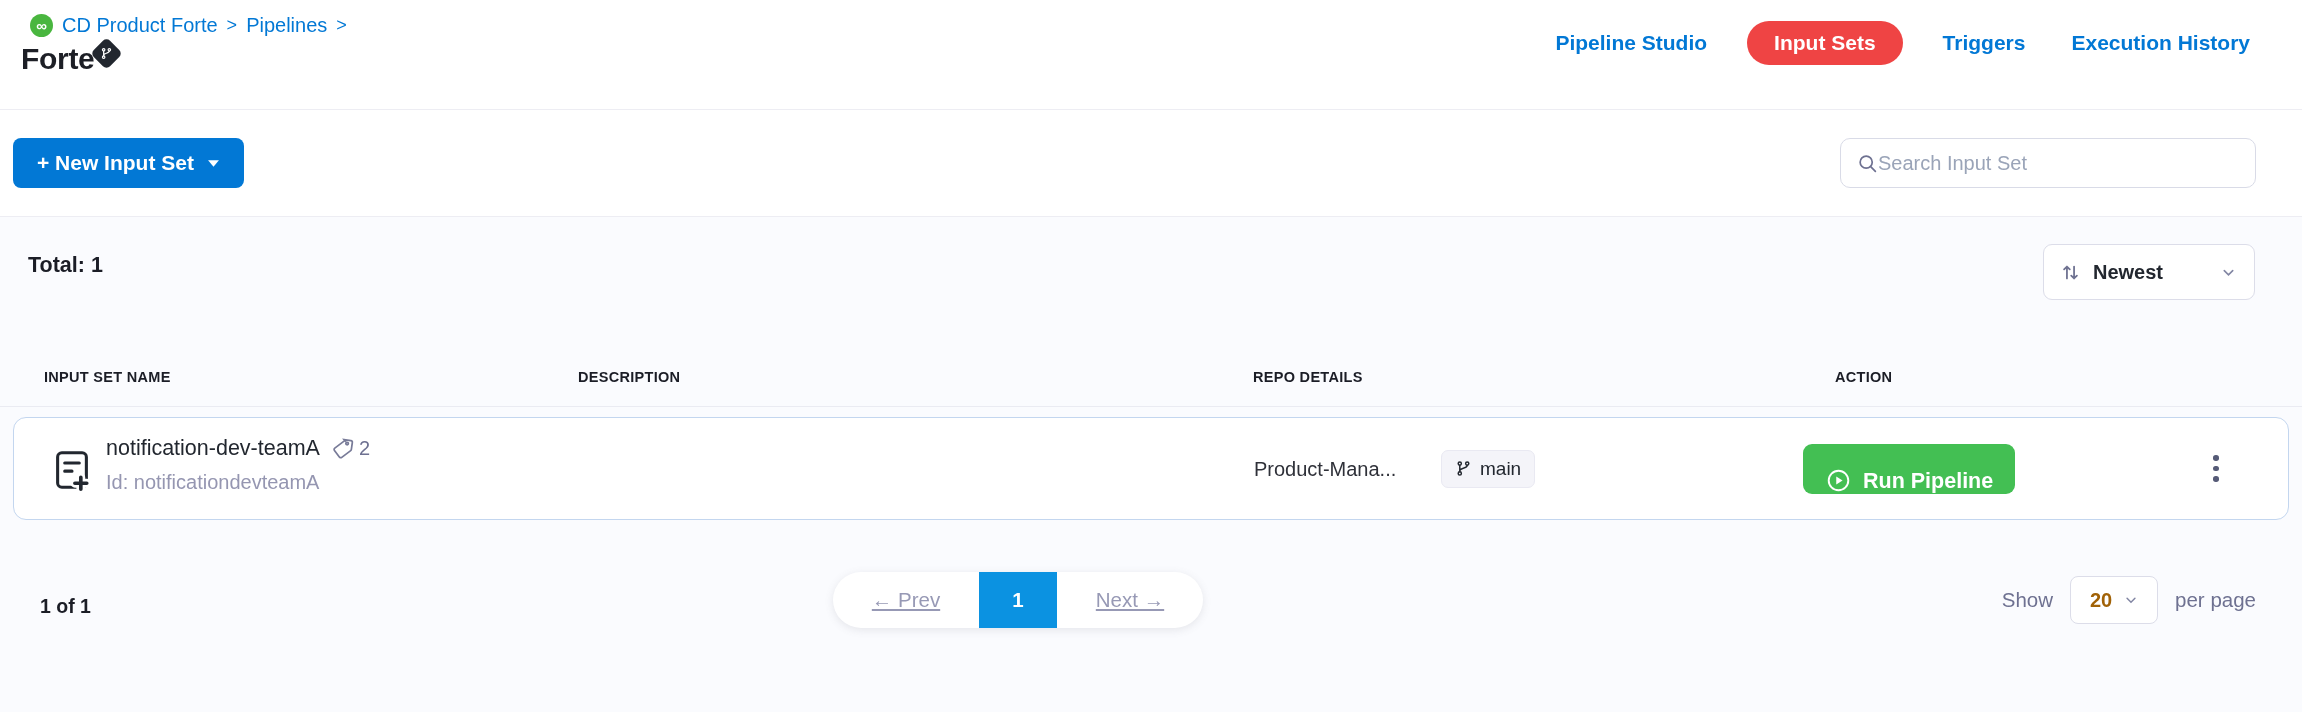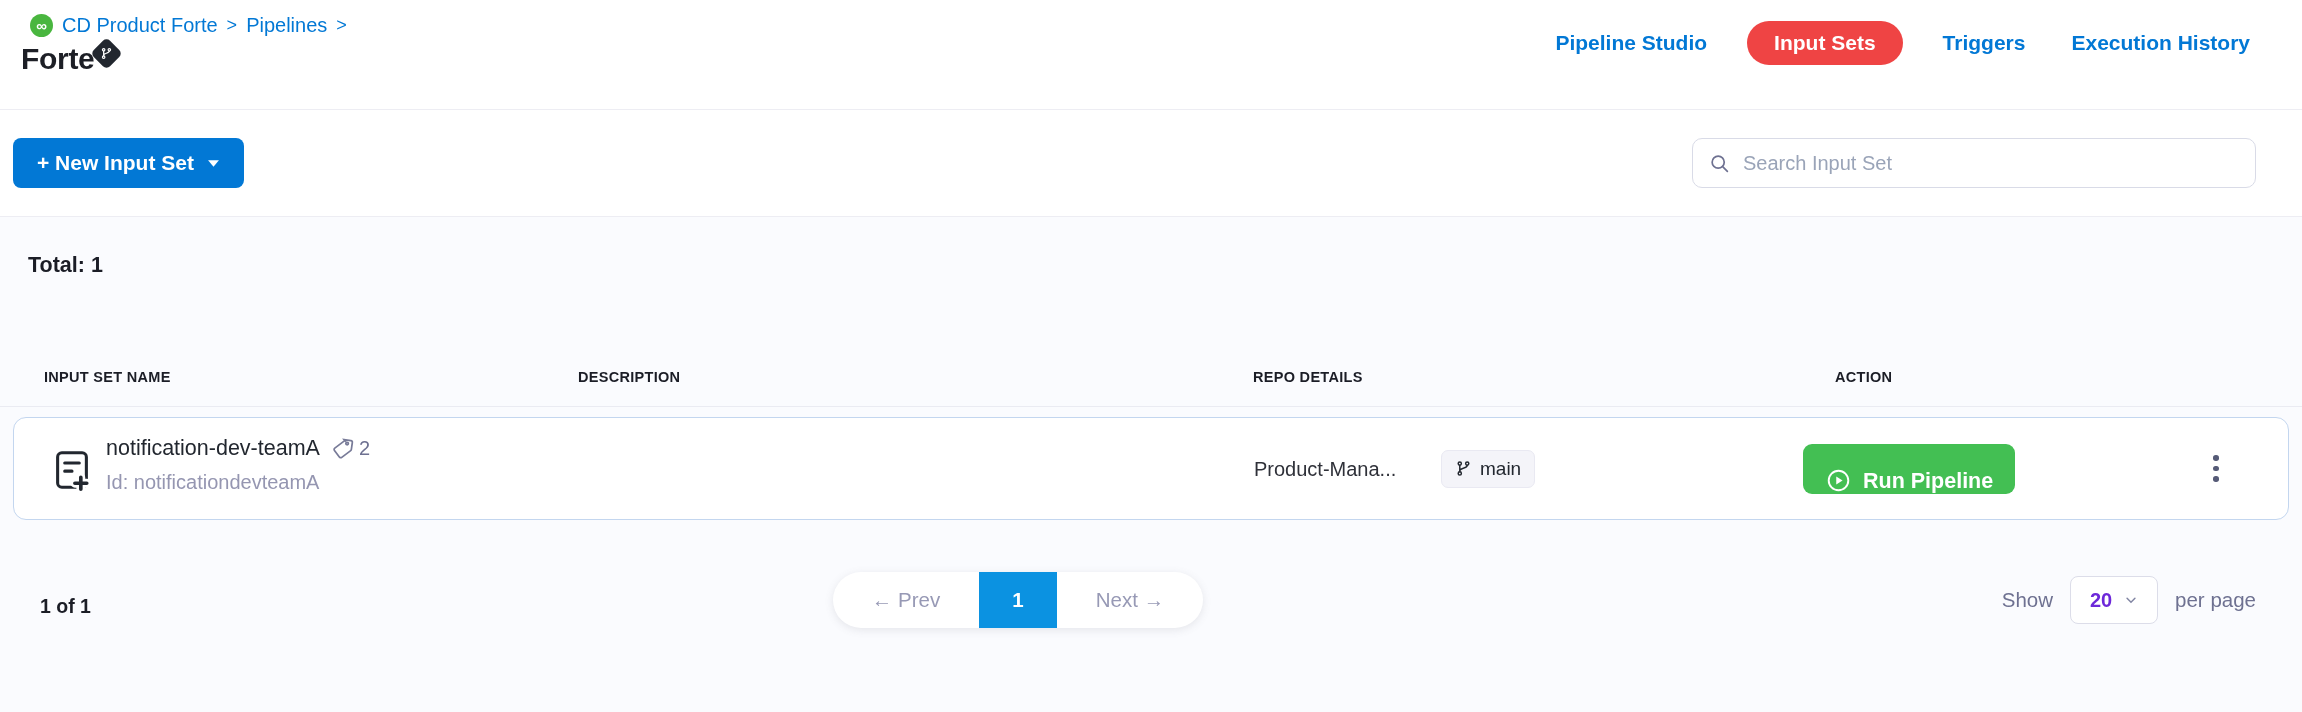--- a/index.html
+++ b/index.html
@@ -21,22 +21,22 @@
   .diamond svg { transform:rotate(-45deg); }
   .tabs { position:absolute; right:46px; top:19px; display:flex; align-items:center; gap:34px; height:48px; }
   .tab { font-size:21px; font-weight:600; color:#0278d5; cursor:pointer; padding:10px 6px; border-radius:24px; }
   .tab.active { background:#ef4444; color:#fff; padding:10px 27px; }
 
   
   .toolbar { position:relative; height:107px; background:#fff; border-bottom:1px solid #ededf3; }
   .btn-new { position:absolute; left:13px; top:28px; height:50px; display:flex; align-items:center; gap:13px;
              background:#0278d5; color:#fff; border:none; border-radius:8px; padding:0 24px;
              font-family:inherit; font-size:21px; font-weight:700; cursor:pointer; }
-  .search-box { position:absolute; right:46px; top:28px; width:564px; height:50px; background:#fff;
-                border:1px solid #d9dbe7; border-radius:10px; display:flex; align-items:center; gap:13px; padding:0 16px; }
+  .search-box { position:absolute; right:46px; top:28px; width:416px; height:50px; background:#fff;
+                border:1px solid #d9dbe7; border-radius:10px; display:flex; align-items:center; padding:0 16px; }
   .search-box input { border:none; outline:none; flex:1; font-family:inherit; font-size:20px; color:#22272f; background:transparent; }
   .search-box input::placeholder { color:#9aa4b8; }
 
   
   .content { position:relative; height:495px; background:#fafbfe; }
   .total { position:absolute; left:28px; top:36px; font-size:21.5px; font-weight:700; color:#1b1d26;text-align:right; }
   .sort-select { position:absolute; right:47px; top:27px; width:212px; height:56px; background:#fff;
                  border:1px solid #dcdde9; border-radius:9px; display:flex; align-items:center; gap:13px;
                  padding:0 18px 0 17px; cursor:pointer; }
   .sort-label { font-size:20px; font-weight:700; color:#22272f; }
@@ -63,28 +63,28 @@
              background:#43bf53; border:none; border-radius:9px; color:#fff; display:flex; align-items:flex-end;
              gap:11px; padding:0 22px; font-family:inherit; font-size:21.5px; font-weight:700; cursor:pointer; }
   .kebab { position:absolute; left:2182px; top:50%; transform:translateY(-50%); width:40px; height:48px;
            display:flex; flex-direction:column; align-items:center; justify-content:center; gap:5px; cursor:pointer; }
   .kebab .dot { width:5.5px; height:5.5px; border-radius:50%; background:#565b77; }
 
   
   .range { position:absolute; left:40px; top:378px; font-size:19.5px; font-weight:700; color:#1b1d26; }
   .pager { position:absolute; left:833px; top:355px; width:370px; height:56px; background:#fff; border-radius:28px;
            box-shadow:0 2px 8px rgba(96,97,112,0.14); display:flex; align-items:center; overflow:hidden; }
-  .pager-prev, .pager-next { flex:1; text-align:center; font-size:20.5px; font-weight:500; color:#9799b5; cursor:pointer; }
+  .pager-prev, .pager-next { flex:1; text-align:center; font-size:20.5px; font-weight:500; color:#9799b5; cursor:pointer;text-decoration:underline; }
   .pager-page { width:78px; height:56px; background:#0b92e1; color:#fff; font-size:20.5px; font-weight:700;
                 display:flex; align-items:center; justify-content:center; cursor:pointer; }
   .show-group { position:absolute; right:46px; top:359px; height:48px; display:flex; align-items:center; gap:17px; }
   .show-label, .per-page-label { font-size:20.5px; color:#6e7191; }
   .size-select { width:88px; height:48px; background:#fff; border:1px solid #dcdde9; border-radius:8px;
                  display:flex; align-items:center; justify-content:center; gap:12px; cursor:pointer; }
-  .size-value { font-size:20px; font-weight:700; color:#6d28d9; }
+  .size-value { font-size:20px; font-weight:700; color:#a16207; }
 </style>
 </head>
 <body>
 
 <div class="header">
   <div class="breadcrumb">
     <span class="module-icon">∞</span>
     <span class="crumb">CD Product Forte</span>
     <span class="crumb-sep">&gt;</span>
     <span class="crumb">Pipelines</span>
@@ -121,20 +121,30 @@
       <circle cx="7" cy="7" r="4.6"></circle>
         <path d="M10.6 10.6L14 14" stroke-linecap="round"></path>
     </svg>
     <input type="text" placeholder="Search Input Set" style="">
   </div>
 </div>
 
 <div class="content">
   <div class="total">Total: 1</div>
 
+  <div class="sort-select">
+    <svg width="19" height="19" viewBox="0 0 16 16" fill="none" stroke="#6e7191" stroke-width="1.5" stroke-linecap="round" stroke-linejoin="round">
+      <path d="M5 13V3M5 3L2.6 5.4M5 3l2.4 2.4"></path>
+      <path d="M11 3v10M11 13l-2.4-2.4M11 13l2.4-2.4"></path>
+    </svg>
+    <span class="sort-label">Newest</span>
+    <svg class="chev" width="15" height="15" viewBox="0 0 16 16" fill="none" stroke="#8286a3" stroke-width="1.7" stroke-linecap="round">
+        <path d="M3.5 6l4.5 4.5L12.5 6"></path>
+      </svg>
+  </div>
 
   <div class="thead">
     <span class="th c1">INPUT SET NAME</span>
     <span class="th c2">DESCRIPTION</span>
     <span class="th c3">REPO DETAILS</span>
     <span class="th c4">ACTION</span>
   </div>
 
   <div class="row-card">
     <span class="is-icon">

